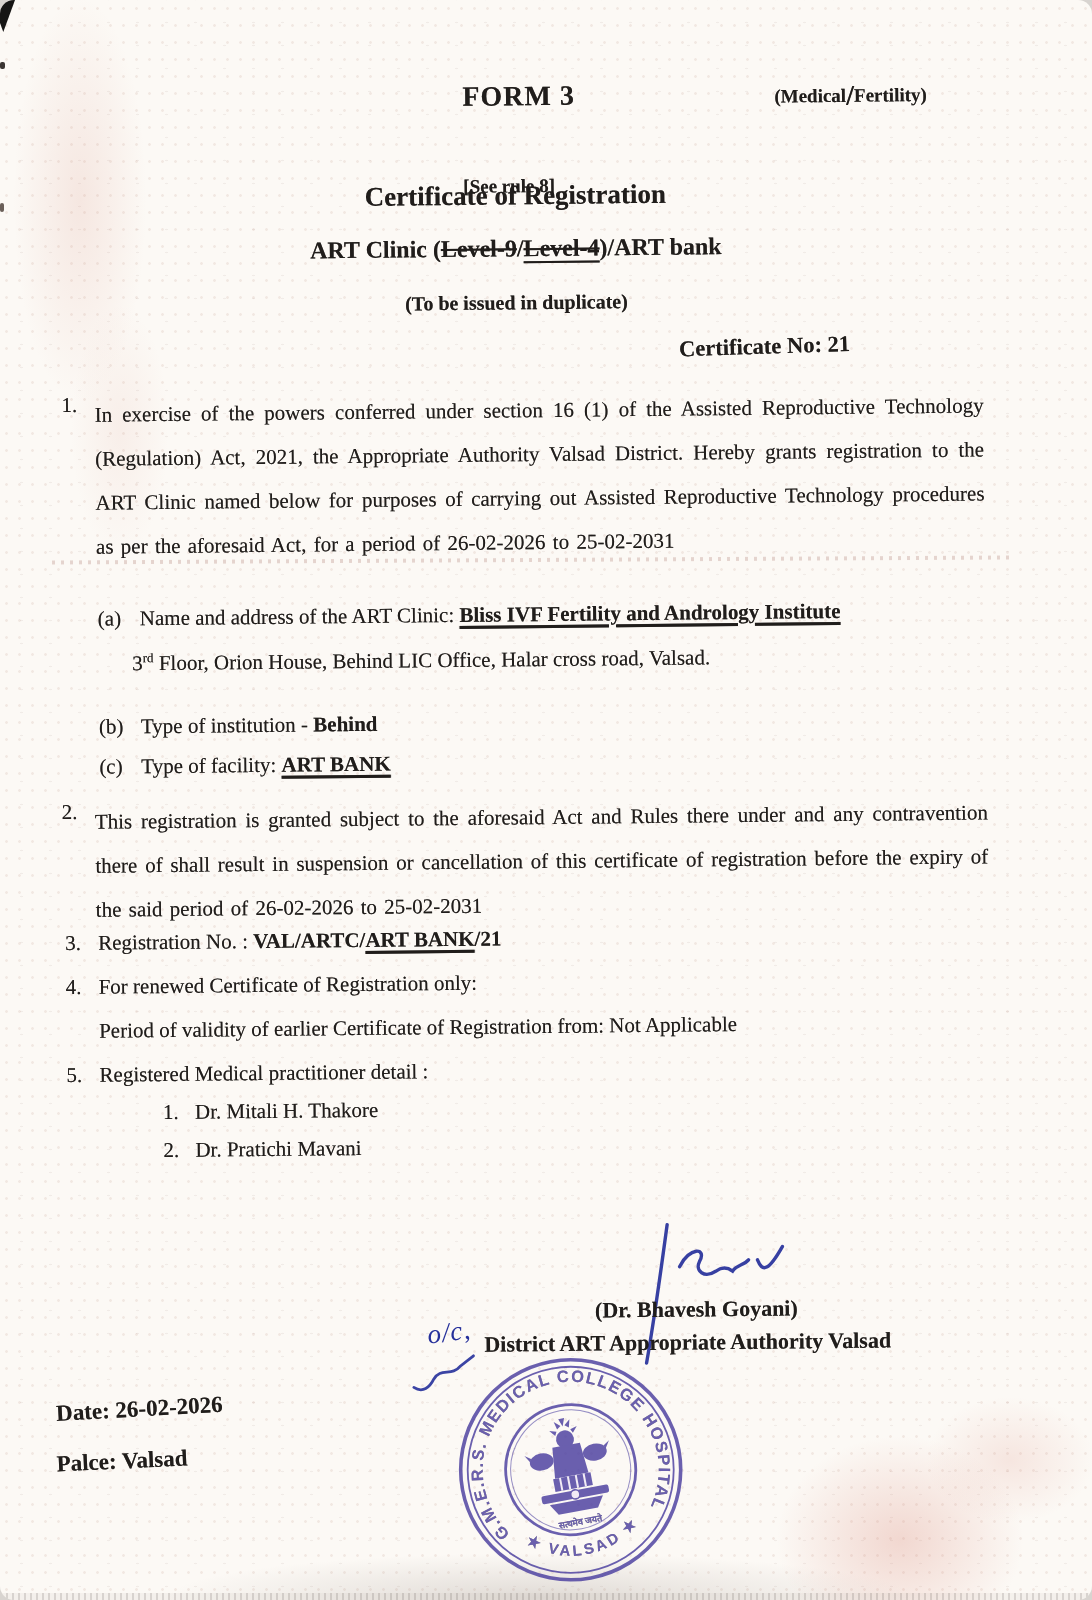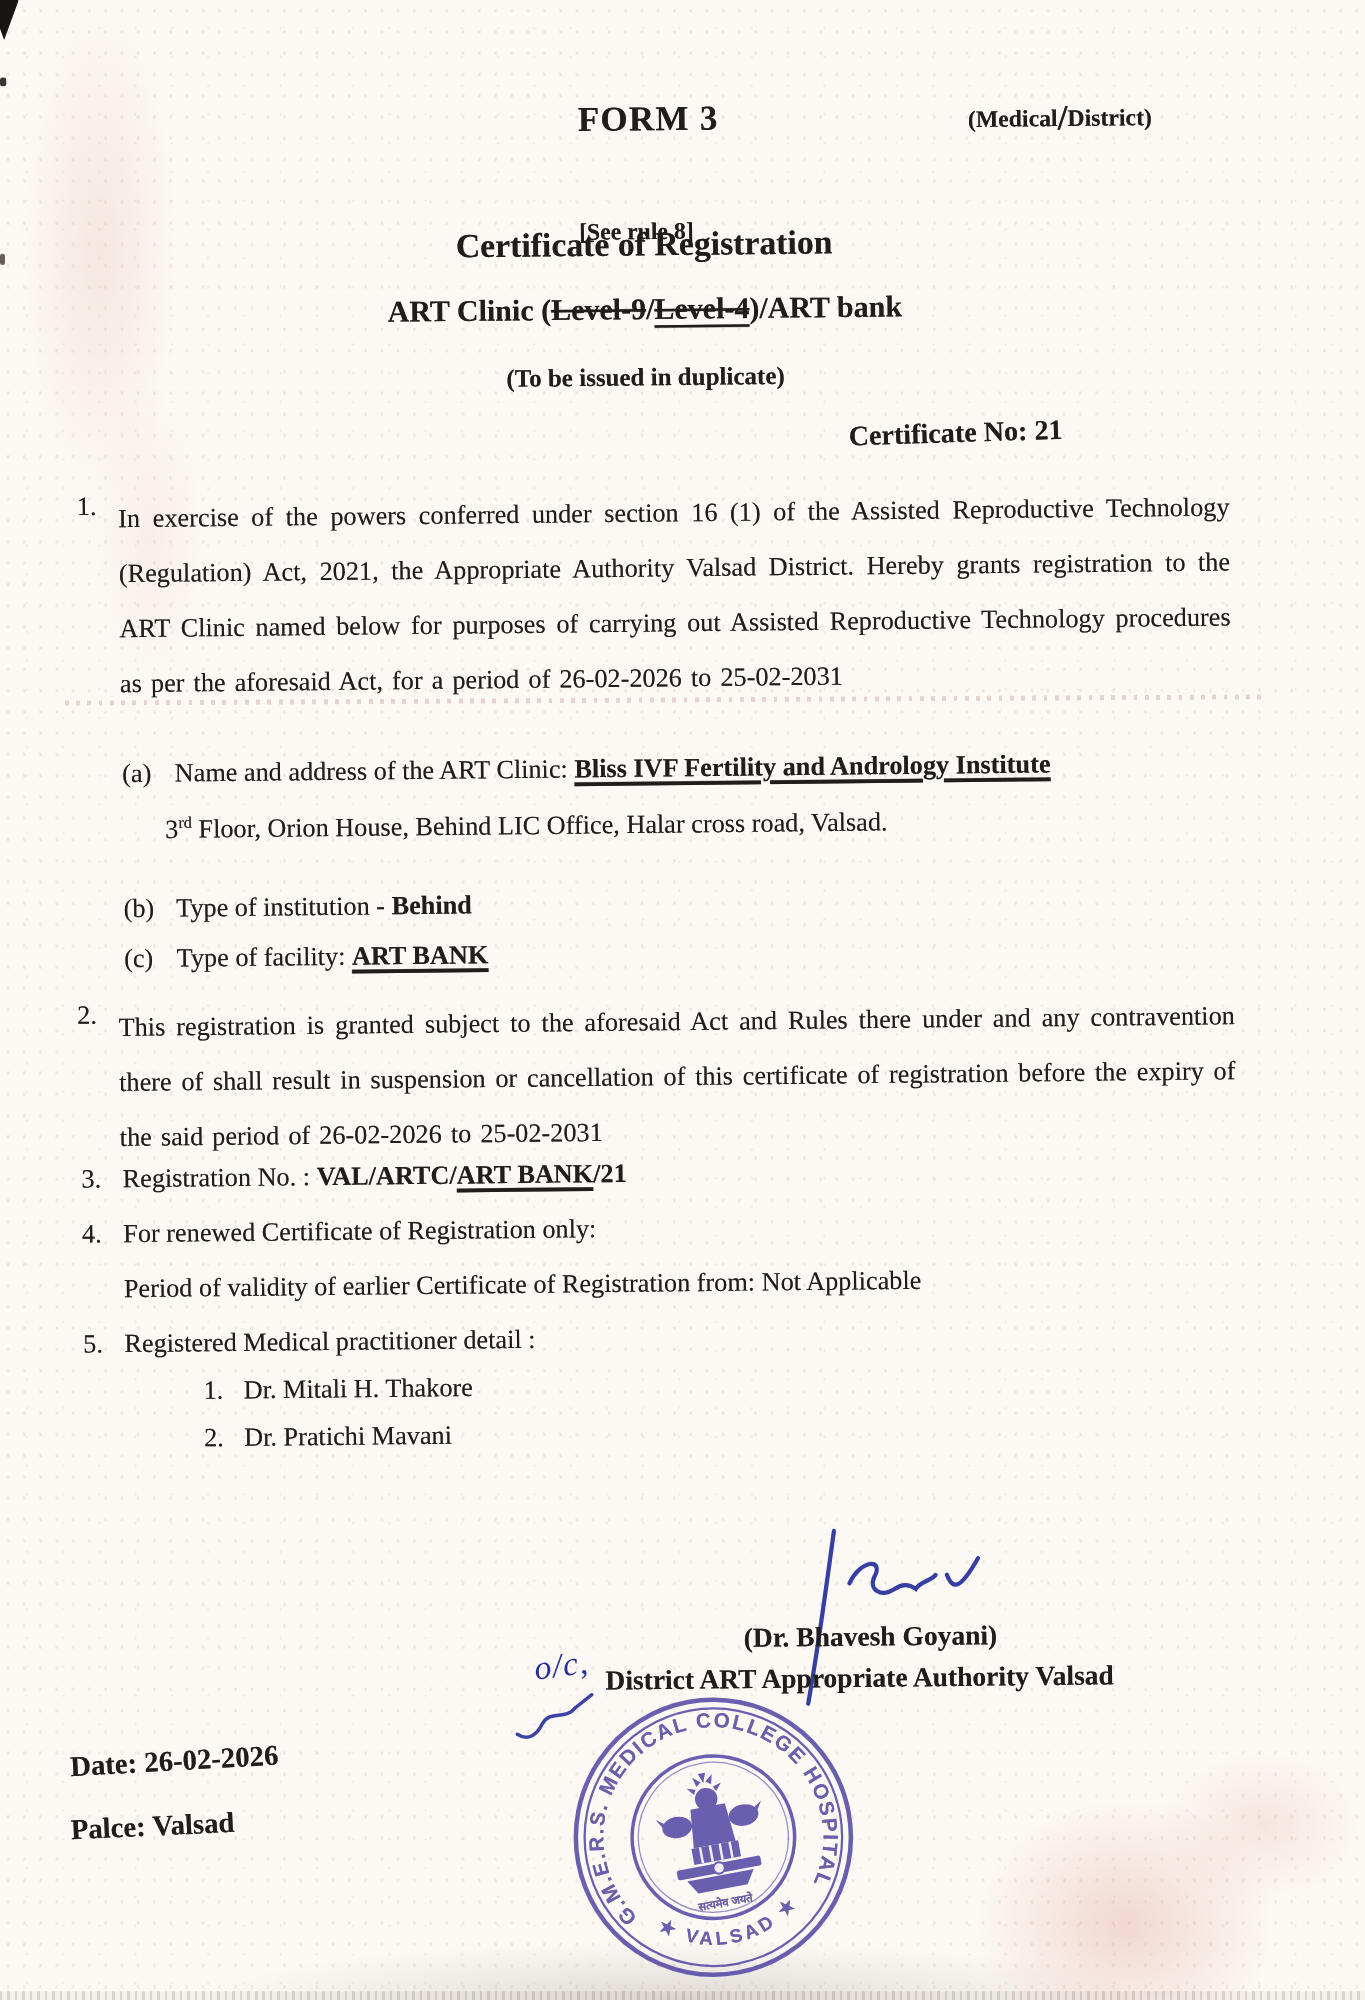--- a/index.html
+++ b/index.html
@@ -1,20 +1,20 @@
 <!DOCTYPE html>
 <html><head>
 <meta charset="utf-8">
 <style>
   html,body{margin:0;padding:0;background:#d8d4d0;}
   .page{
     position:relative;width:1092px;height:1600px;margin:0 auto;
     background:#fcf9f5;overflow:hidden;
     font-family:"Liberation Serif","DejaVu Serif",serif;
-    color:#201d1b;text-shadow:0 0 .5px rgba(25,22,20,.6);
+    color:#201d1b;text-shadow:0 0 .5px rgba(25,22,20,.6);border-radius:14px;
   }
   .noise{position:absolute;inset:0;pointer-events:none;
     background-image:
       radial-gradient(rgba(175,118,102,.13) 1px, transparent 1.4px),
       radial-gradient(rgba(130,95,85,.09) 1px, transparent 1.3px);
     background-size:13px 17px,29px 23px;background-position:0 0,7px 11px;}
   .smudges{position:absolute;inset:0;pointer-events:none;
     background:
       radial-gradient(ellipse 95px 290px at 80px 200px, rgba(212,140,124,.17), transparent 70%),
       radial-gradient(ellipse 70px 180px at 120px 430px, rgba(212,140,124,.10), transparent 70%),
@@ -92,21 +92,21 @@
   <div class="streak"></div>
   <div class="bottom-edge"></div>
   <div class="corner-mark"></div>
   <div class="speck1"></div>
   <div class="speck2"></div>
 
   <div class="content">
 
     <div class="abs form-no">FORM 3</div>
 
-    <div class="abs orig-dup"><span>(Medical</span><span class="bigslash">/</span><span>District)</span></div>
+    <div class="abs orig-dup"><span>(Medical</span><span class="bigslash">/</span><span>Fertility)</span></div>
 
     <div class="abs see-rule">[See rule 8]</div>
 
     <div class="abs title">Certificate of Registration</div>
 
     <div class="abs subtitle"><span>ART Clinic (</span><span class="strike">Level-9</span><span>/</span><span class="strike-u">Level-4</span><span>)/ART bank</span></div>
 
     <div class="abs issue-note">(To be issued in duplicate)</div>
 
     <div class="abs cert-no">Certificate No: 21</div>

